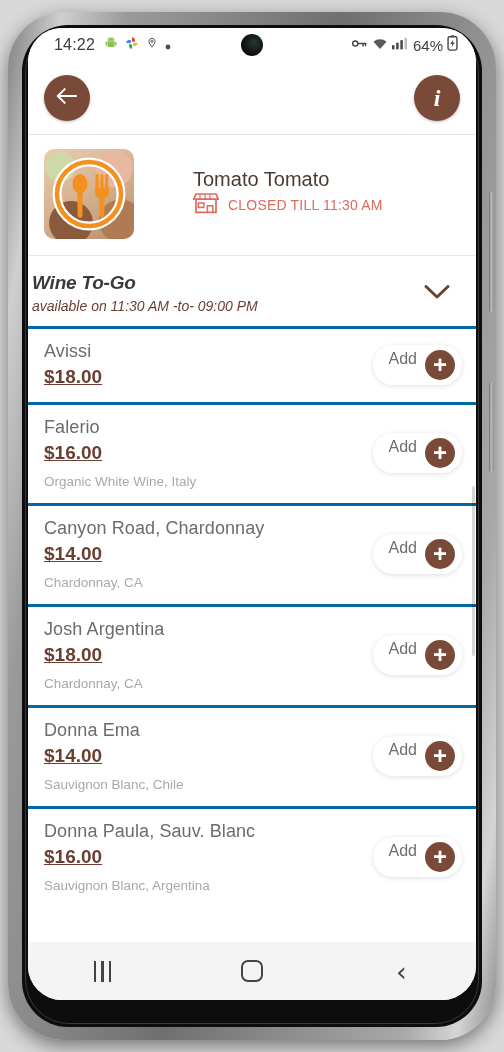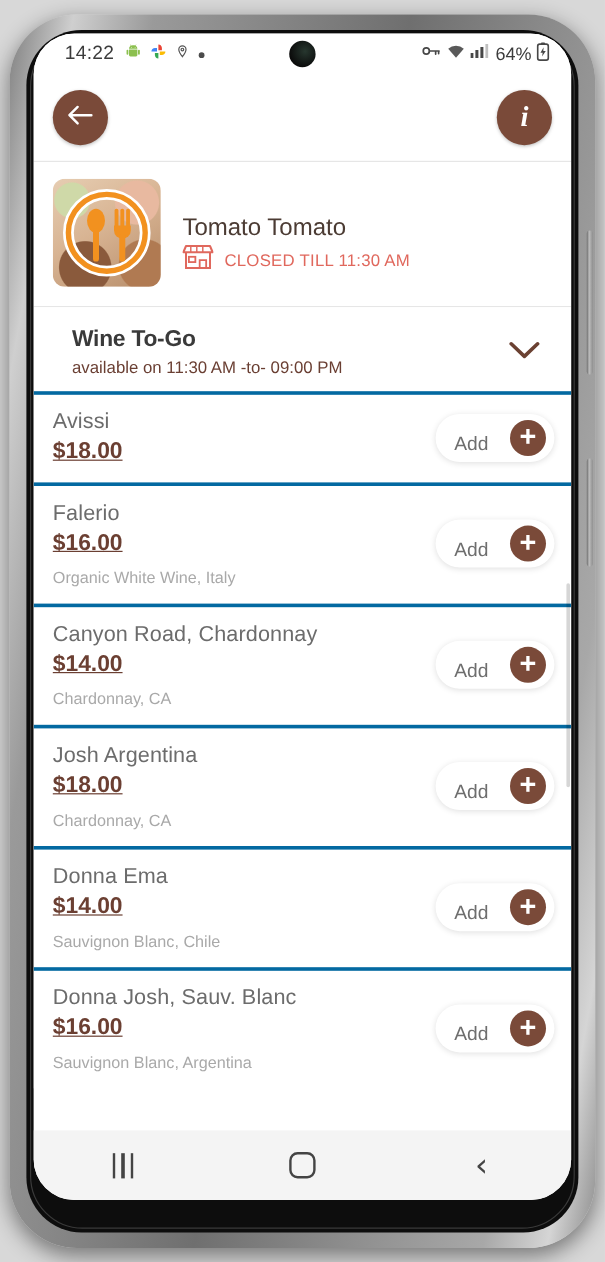--- a/index.html
+++ b/index.html
@@ -73,43 +73,43 @@
   .rest-logo{
     width:90px; height:90px; border-radius:10px; flex:none; position:relative; overflow:hidden;
     background:
       radial-gradient(circle at 18% 20%, #cfd9a8 0 14%, transparent 15%),
       radial-gradient(circle at 78% 22%, #e8b9a0 0 18%, transparent 19%),
       radial-gradient(circle at 30% 82%, #8a5a3c 0 22%, transparent 23%),
       radial-gradient(circle at 85% 80%, #b07a52 0 20%, transparent 21%),
       linear-gradient(150deg,#e6cdb2 0%,#d8b493 45%,#b78d6a 100%);
   }
   .rest-logo svg{ position:absolute; left:8px; top:8px; }
-  .rest-info{ flex:1; display:flex; flex-direction:column; justify-content:flex-end; padding:6px 0 8px 0; }
+  .rest-info{ flex:1; display:flex; flex-direction:column; justify-content:center; padding:6px 0 8px 0;margin-left:41px; }
   .rest-name{ font-size:20px; color:#4b3b33; font-weight:400; }
   .rest-status{ display:flex; align-items:center; gap:9px; }
   .rest-status-txt{ font-size:14px; letter-spacing:.2px; }
 
   
-  .cat-block{ padding:16px 16px 12px 32px; display:flex; align-items:flex-start; background:#fff; }
+  .cat-block{ padding:16px 16px 12px 4px; display:flex; align-items:flex-start; background:#fff;font-style:italic; }
   .cat-texts{ flex:1; }
   .cat-title{ font-size:19px; font-weight:bold; color:#3a3a3a; letter-spacing:-.2px; }
   .cat-sub{ font-size:14px; color:#6a3f33; margin-top:4px; }
   .chev{ margin-top:12px; margin-right:10px; }
 
   
   .item{
     position:relative; display:flex; align-items:flex-start;
     padding:12px 14px 14px 16px; border-top:3px solid #0369a1; background:#fff;
   }
   .item-texts{ flex:1; min-width:0; }
   .item-name{ font-size:18px; color:#6c6c6c; letter-spacing:.1px; }
   .item-price{ font-size:19px; font-weight:bold; color:#6b3f32; margin-top:4px;text-decoration:underline; }
   .item-desc{ font-size:13.5px; color:#a9a9a9; margin-top:10px; }
   .add-btn{
-    flex:none; align-self:center; display:flex; align-items:flex-end; gap:18px;
+    flex:none; align-self:center; display:flex; align-items:flex-start; gap:8px;
     background:#fff; border-radius:22px; padding:5px 7px 5px 16px;
     box-shadow:0 1px 5px rgba(0,0,0,.13);
   }
   .add-label{ font-size:16px; color:#6e6e6e; }
   .plus-circle{
     width:30px; height:30px; border-radius:50%; background:#7a4a39;
     display:flex; align-items:center; justify-content:center;
   }
   .plus-circle span{ color:#fff; font-size:24px; line-height:20px; font-weight:bold; }
 
@@ -334,21 +334,21 @@
         <div class="add-btn">
           <span class="add-label">Add</span>
           <span class="plus-circle">
               <span>+</span>
             </span>
         </div>
       </div>
 
       <div class="item">
         <div class="item-texts">
-          <div class="item-name">Donna Josh,  Sauv. Blanc</div>
+          <div class="item-name">Donna Paula,  Sauv. Blanc</div>
           <div class="item-price">$16.00</div>
           <div class="item-desc">Sauvignon Blanc, Argentina</div>
         </div>
         <div class="add-btn">
           <span class="add-label">Add</span>
           <span class="plus-circle">
               <span>+</span>
             </span>
         </div>
       </div>

